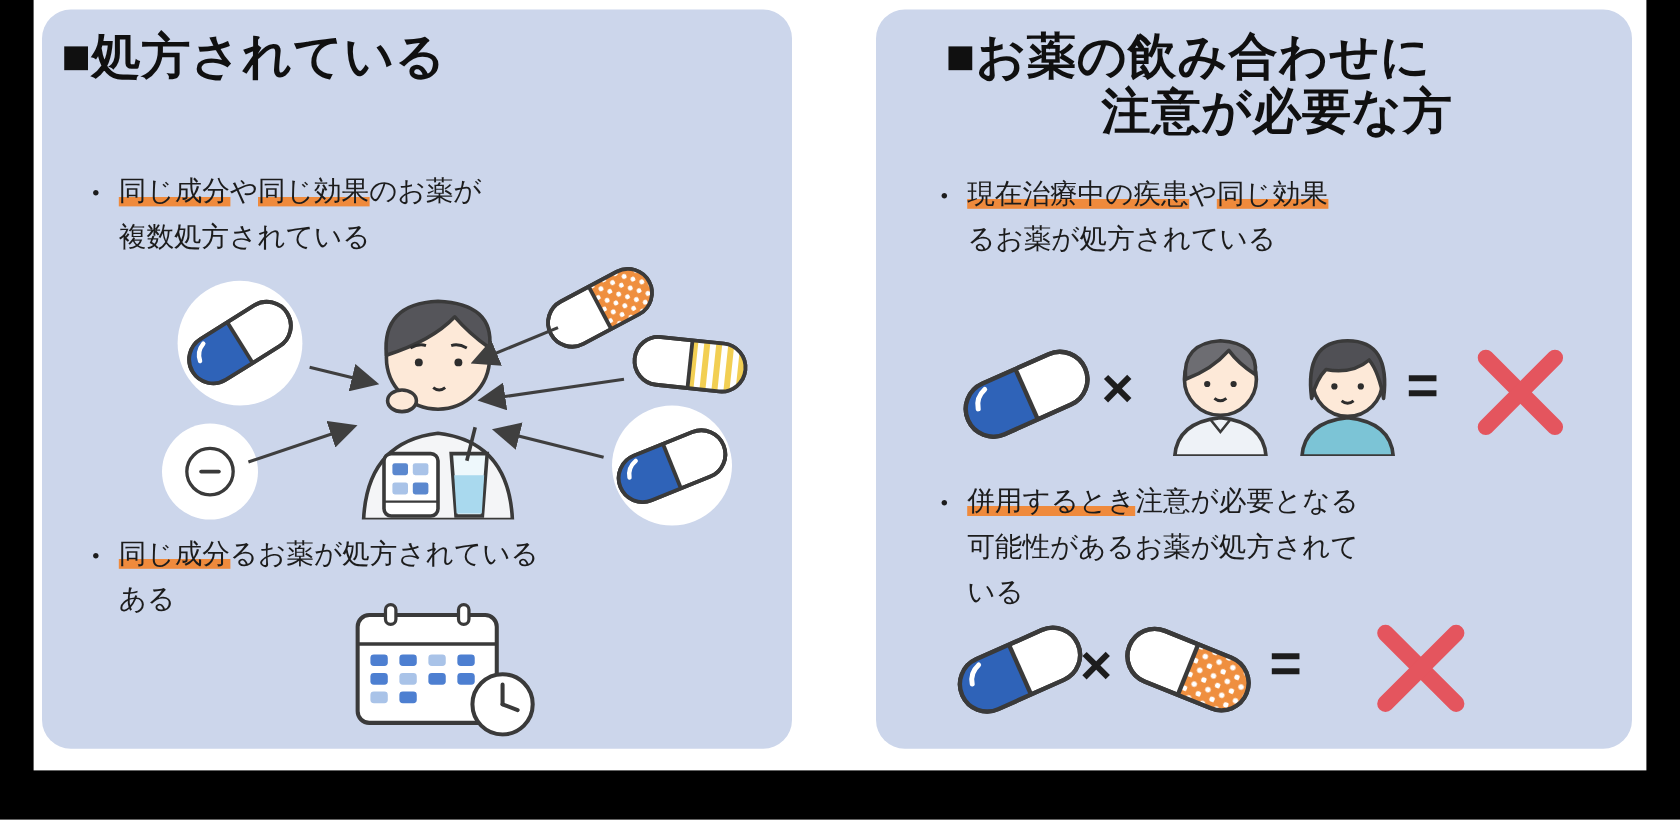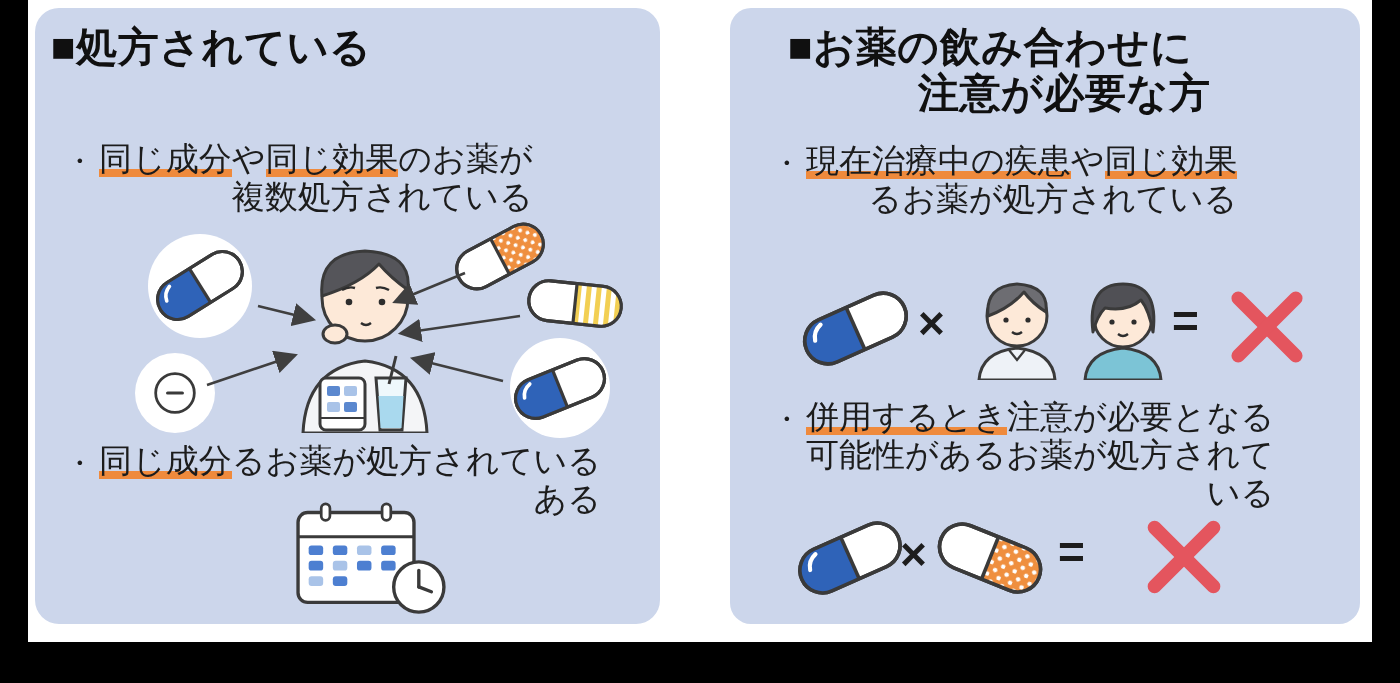--- a/index.html
+++ b/index.html
@@ -1,25 +1,25 @@
 <!DOCTYPE html>
 <html><head>
 <meta charset="utf-8">
 <style>
   html,body{margin:0;padding:0;}
   body{background:#000;}
   .stage{position:relative;width:1400px;height:678px;background:#000;overflow:hidden;
-         font-family:"Liberation Sans","DejaVu Sans",sans-serif;color:#1a1a1a;text-align:right;}
+         font-family:"Liberation Sans","DejaVu Sans",sans-serif;color:#1a1a1a;}
   .content-bg{position:absolute;left:28px;top:0;width:1344px;height:642px;background:#ffffff;}
   .panel{position:absolute;top:8px;height:616px;background:#ccd6eb;border-radius:24px;}
   .panel-left{left:35px;width:625px;}
-  .panel-right{left:730px;width:630px;border-radius:21px;}
+  .panel-right{left:730px;width:630px;}
   .title-line{position:absolute;font-size:41px;font-weight:700;color:#101010;white-space:nowrap;letter-spacing:0.5px;}
   .bullet-marker{position:absolute;font-size:29px;color:#1c1c1c;}
-  .bullet-text{position:absolute;font-size:33px;color:#1c1c1c;}
+  .bullet-text{position:absolute;font-size:23px;color:#1c1c1c;}
   .bline{white-space:nowrap;height:38px;line-height:38px;}
   .hl{background-image:linear-gradient(to top,#ef8a3c 8px,rgba(0,0,0,0) 8px);}
   .illus{position:absolute;}
   .wcircle{position:absolute;background:#fff;border-radius:50%;}
   .pill{position:absolute;}
   .sym{position:absolute;font-size:46px;font-weight:700;color:#1d1d1d;line-height:1.2;}
   svg{display:block;}
 </style>
 </head>
 <body>

